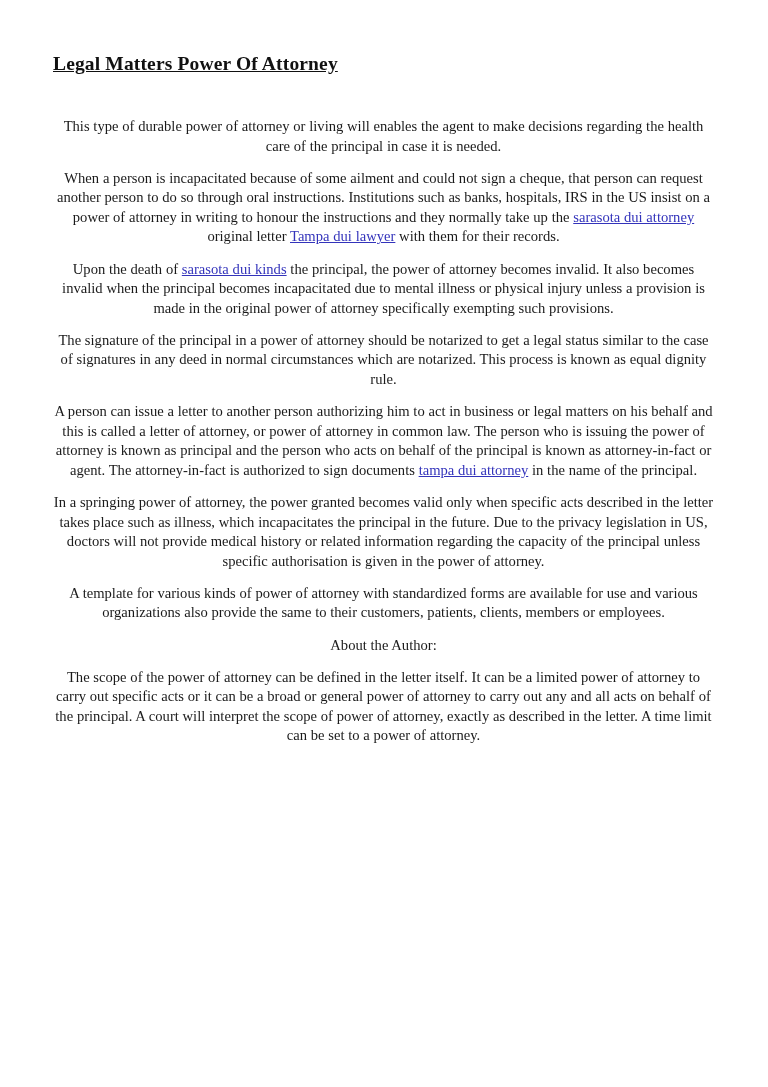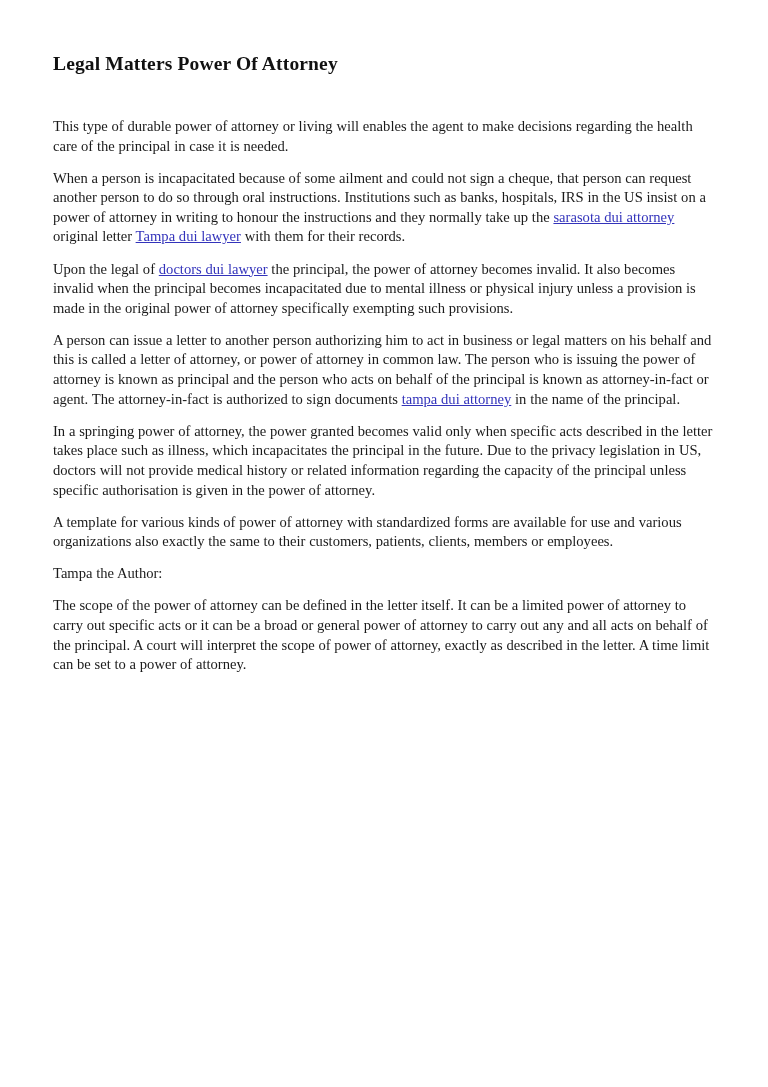--- a/index.html
+++ b/index.html
@@ -24,30 +24,31 @@
     padding: 52px 54px 40px 53px;
   }
   .doc-title {
     font-family: "Liberation Serif", "DejaVu Serif", serif;
     font-size: 19.5px;
     font-weight: bold;
     line-height: 24px;
     letter-spacing: 0.15px;
     color: #111111;
     margin: 0 0 41px 0;
+    text-decoration: underline;
   }
   .body-block {
     width: 661px;
   }
   p.para {
     font-size: 14.6px;
     line-height: 19.6px;
     margin: 0 0 12.5px 0;
     color: #1a1a1a;
-    text-align: left;
+    text-align: center;
     word-spacing: 0.1px;
   }
   p.para:last-child {
     margin-bottom: 0;
   }
   a.doclink {
     color: #3333bb;
     text-decoration: underline;
     text-underline-offset: 1px;
     margin-top: 19px;
@@ -56,21 +57,22 @@
 </head>
 <body>
 
 <div class="page">
 
   <h1 class="doc-title">Legal Matters Power Of Attorney</h1>
 
   <div class="body-block">
       <p class="para"><span>This type of durable power of attorney or living will enables the agent to make decisions regarding the health care of the principal in case it is needed.</span></p>
       <p class="para"><span>When a person is incapacitated because of some ailment and could not sign a cheque, that person can request another person to do so through oral instructions. Institutions such as banks, hospitals, IRS in the US insist on a power of attorney in writing to honour the instructions and they normally take up the </span><a class="doclink" href="#">sarasota dui attorney</a><span> original letter </span><a class="doclink" href="#">Tampa dui lawyer</a><span> with them for their records.</span></p>
-      <p class="para"><span>Upon the legal of </span><a class="doclink" href="#">doctors dui lawyer</a><span> the principal, the power of attorney becomes invalid. It also becomes invalid when the principal becomes incapacitated due to mental illness or physical injury unless a provision is made in the original power of attorney specifically exempting such provisions.</span></p>
+      <p class="para"><span>Upon the death of </span><a class="doclink" href="#">sarasota dui kinds</a><span> the principal, the power of attorney becomes invalid. It also becomes invalid when the principal becomes incapacitated due to mental illness or physical injury unless a provision is made in the original power of attorney specifically exempting such provisions.</span></p>
+      <p class="para"><span>The signature of the principal in a power of attorney should be notarized to get a legal status similar to the case of signatures in any deed in normal circumstances which are notarized. This process is known as equal dignity rule.</span></p>
       <p class="para"><span>A person can issue a letter to another person authorizing him to act in business or legal matters on his behalf and this is called a letter of attorney, or power of attorney in common law. The person who is issuing the power of attorney is known as principal and the person who acts on behalf of the principal is known as attorney-in-fact or agent. The attorney-in-fact is authorized to sign documents </span><a class="doclink" href="#">tampa dui attorney</a><span> in the name of the principal.</span></p>
       <p class="para"><span>In a springing power of attorney, the power granted becomes valid only when specific acts described in the letter takes place such as illness, which incapacitates the principal in the future. Due to the privacy legislation in US, doctors will not provide medical history or related information regarding the capacity of the principal unless specific authorisation is given in the power of attorney.</span></p>
-      <p class="para"><span>A template for various kinds of power of attorney with standardized forms are available for use and various organizations also exactly the same to their customers, patients, clients, members or employees.</span></p>
-      <p class="para"><span>Tampa the Author:</span></p>
+      <p class="para"><span>A template for various kinds of power of attorney with standardized forms are available for use and various organizations also provide the same to their customers, patients, clients, members or employees.</span></p>
+      <p class="para"><span>About the Author:</span></p>
       <p class="para"><span>The scope of the power of attorney can be defined in the letter itself. It can be a limited power of attorney to carry out specific acts or it can be a broad or general power of attorney to carry out any and all acts on behalf of the principal. A court will interpret the scope of power of attorney, exactly as described in the letter. A time limit can be set to a power of attorney.</span></p>
     </div>
 
 </div>
 
 </body></html>

